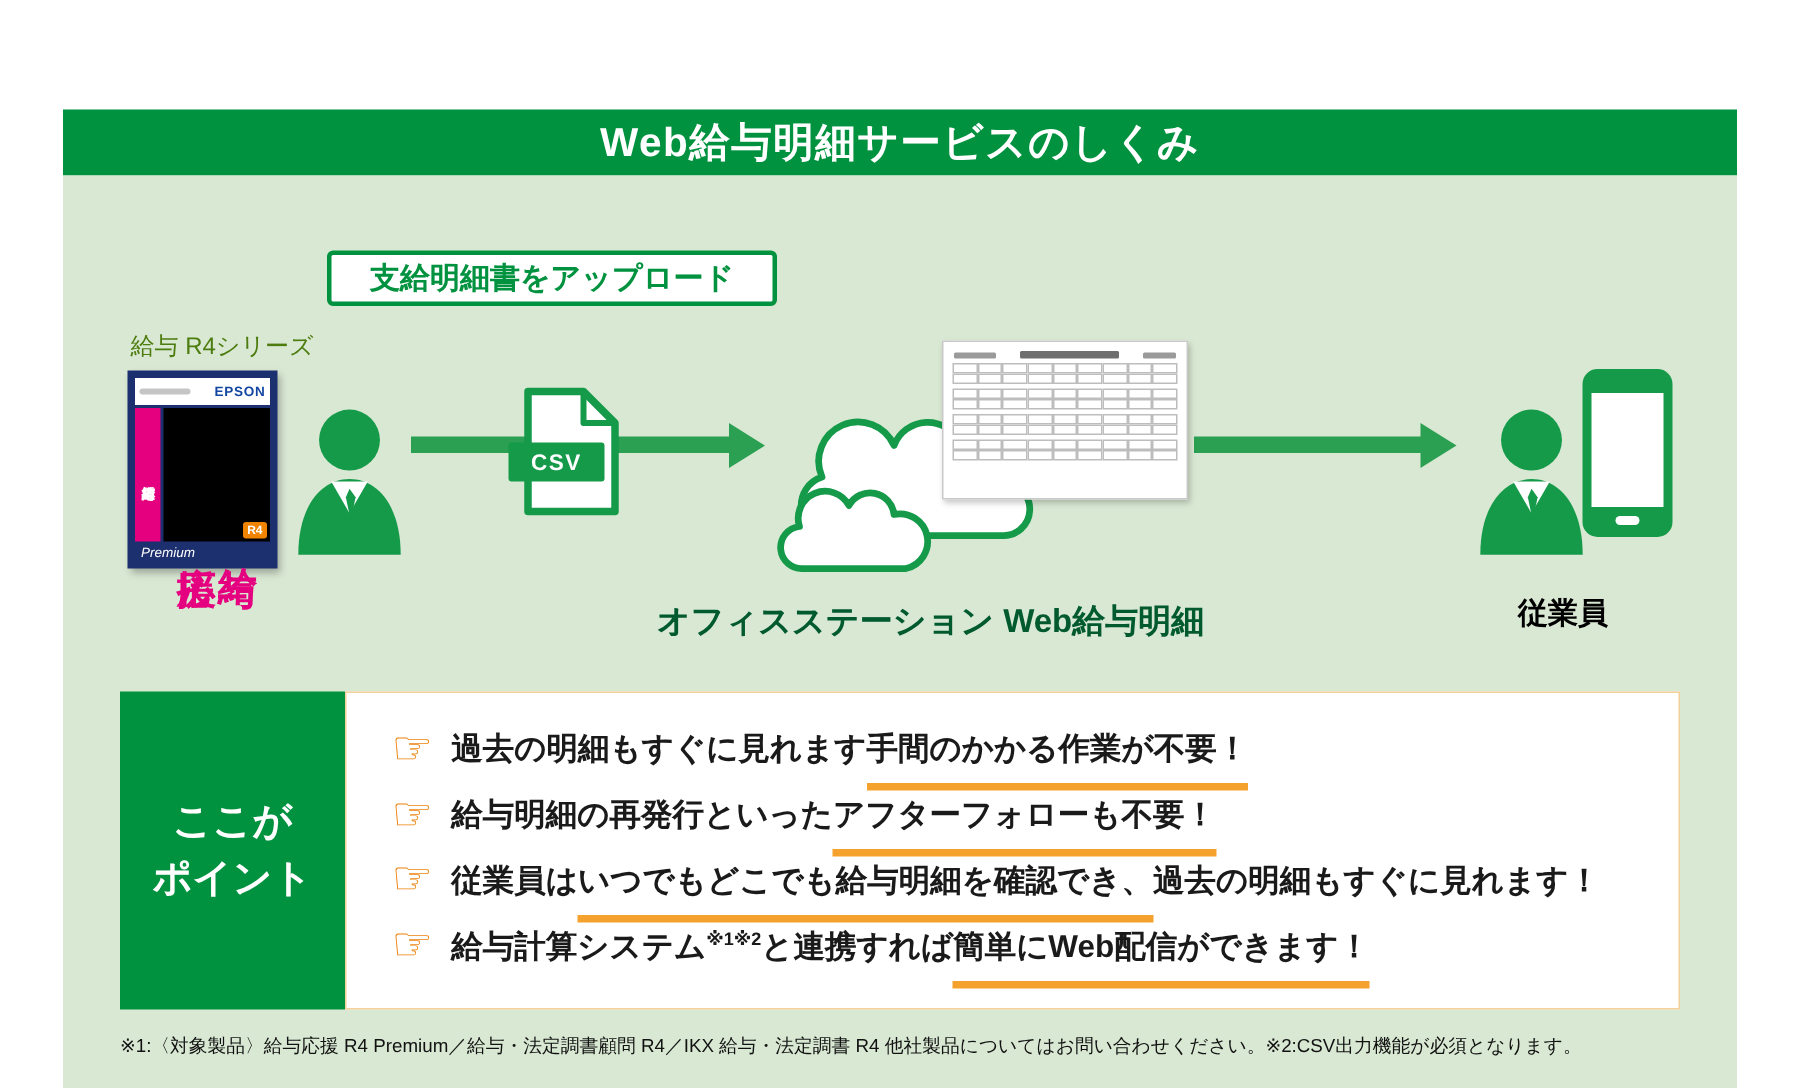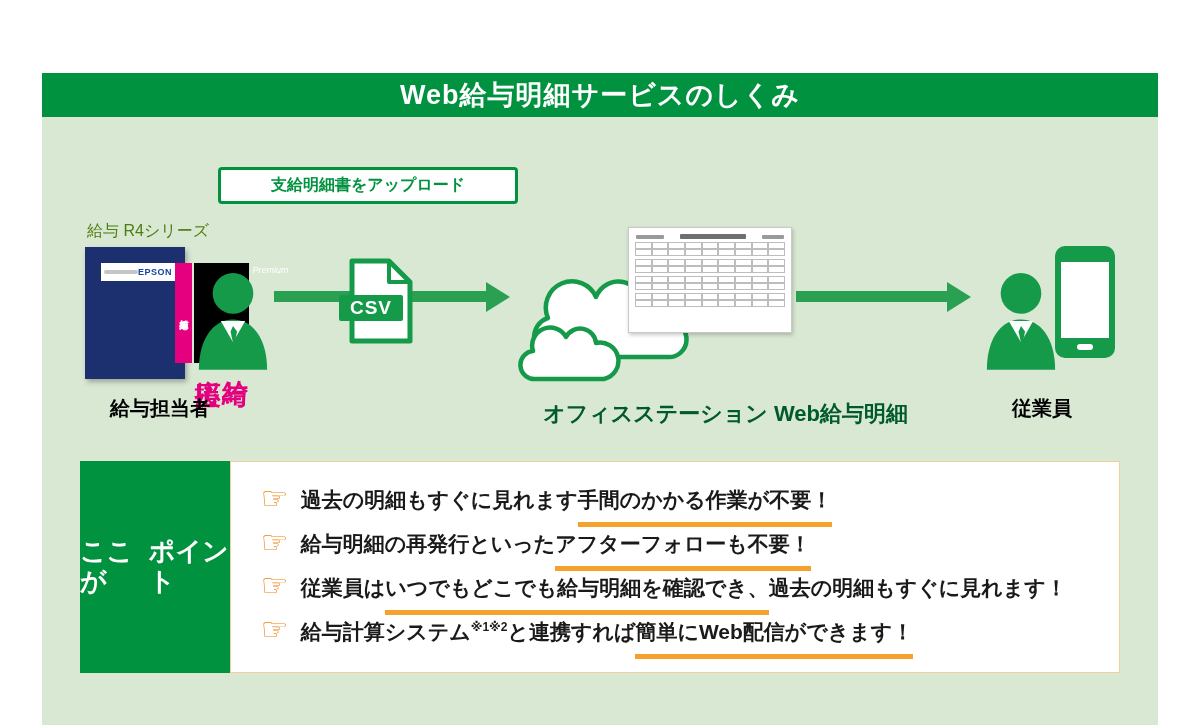--- a/index.html
+++ b/index.html
@@ -28,35 +28,35 @@
   .canvas {
     position:absolute; left:42px; top:72px; width:1116px; height:618px;
     background:var(--green-light,#d9e8d3);
   }
 
   
   .callout {
     position:absolute; height:37px; background:#fff;
     border:3px solid var(--green-dark,#00923f);
     color:var(--green-dark,#00923f);
-    font-size:16px; font-weight:bold; border-radius:4px;
+    font-size:20px; font-weight:bold; border-radius:4px;
     display:flex; align-items:center; justify-content:center;
   }
   .callout-upload { left:176px; top:50px; width:300px; }
   .callout-view   { left:583px; top:50px; width:489px; }
 
   
   .series-label {
     position:absolute; left:45px; top:104px;
     font-size:16px; color:#4d7c0f;
   }
   .product-box {
     position:absolute; left:43px; top:130px; width:100px; height:132px;
-    background:var(--navy,#1c2f6e); display:flex; 
-    box-shadow:2px 3px 5px rgba(0,0,0,.28); padding:16px;
+    background:var(--navy,#1c2f6e); display:flex; flex-direction:column;
+    box-shadow:2px 3px 5px rgba(0,0,0,.28); padding:5px;
   }
   .pb-top {
     height:18px; background:#fff; display:flex; align-items:center;
     justify-content:space-between; padding:0 3px; margin-bottom:2px;
   }
   .pb-top-bar { width:34px; height:4px; background:#c5c5c5; border-radius:2px; }
   .pb-brand { color:#1246a0; font-weight:bold; font-size:9px; letter-spacing:.5px; }
   .pb-main { flex:1; display:flex; gap:2px; }
   .pb-spine {
     width:17px; background:var(--magenta,#e4007f); color:#fff;
@@ -92,21 +92,21 @@
   .fill-w { fill:#ffffff; }
 
   
   .flow-label {
     position:absolute; text-align:center; color:#000;
     font-size:20px; font-weight:bold;
   }
   .payroll-label  { left:18px;  top:278px; width:200px; }
   .employee-label { left:938px; top:278px; width:124px; }
   .service-label {
-    position:absolute; left:396px; top:282px; width:470px; text-align:right;
+    position:absolute; left:396px; top:282px; width:470px; text-align:left;
     font-size:22px; font-weight:bold; color:var(--green-text-dark,#005a2e);
   }
 
   
   .arrow {
     position:absolute; height:11px; background:var(--green-arrow,#2ba052);
     z-index:1;
   }
   .arrow::after {
     content:""; position:absolute; right:-23px; top:50%;
@@ -117,21 +117,21 @@
   .arrow-1 { left:232px; top:174px; width:213px; }
   .arrow-2 { left:754px; top:174px; width:152px; }
 
   
   .csv-file { position:absolute; left:306px; top:140px; width:66px; height:88px; z-index:3; }
   .csv-file svg { width:100%; height:100%; display:block; }
   .stroke-g { stroke:var(--green-icon,#159a4a); }
   .csv-band {
     position:absolute; left:-9px; top:38px; width:64px; height:26px;
     background:var(--green-icon,#159a4a); color:#fff;
-    font-size:19px; font-weight:bold; letter-spacing:1px;
+    font-size:15px; font-weight:bold; letter-spacing:1px;
     display:flex; align-items:center; justify-content:center;
     border-radius:2px;
   }
 
   
   .clouds { position:absolute; left:476px; top:150px; width:185px; height:128px; z-index:2; }
   .clouds svg { width:100%; height:100%; display:block; }
   .cloud { fill:#fff; stroke:var(--green-icon,#159a4a); stroke-width:4.5; stroke-linejoin:round; }
 
   
@@ -159,21 +159,21 @@
   .phone svg { width:100%; height:100%; display:block; }
 
   
   .points {
     position:absolute; left:38px; top:344px; width:1040px; height:212px;
     display:flex;
   }
   .points-heading {
     width:150px; background:var(--green-dark,#00923f); color:#fff;
     font-size:26px; font-weight:bold;
-    display:flex; flex-direction:row; align-items:center; justify-content:center;
+    display:flex; flex-direction:column; align-items:center; justify-content:center;
     gap:8px; line-height:1.15; flex:none;
   }
   .points-list {
     flex:1; background:#fff; border:1px solid #f3cf9a;
     display:flex; flex-direction:column; justify-content:space-evenly;
     padding:10px 16px 12px 30px;
   }
   .point-row { display:flex; align-items:center; }
   .hand {
     color:var(--orange-hand,#ee8512); font-size:31px; line-height:1;
@@ -225,21 +225,20 @@
     </div>
 
     <div class="person person-payroll">
       <svg class="person-svg" viewBox="0 0 96 120">
         <circle class="fill-g" cx="48" cy="26" r="25"></circle>
         <path class="fill-g" d="M6,120 C6,80 25,58 48,58 C71,58 90,80 90,120 Z"></path>
         <path class="fill-w" d="M33,60 L48,86 L63,60 Z"></path>
         <path class="fill-g" d="M48,66 L53,73 L49,92 L45,73 Z"></path>
       </svg>
     </div>
-    <div class="flow-label payroll-label">給与担当者</div>
 
     <div class="arrow arrow-1"></div>
 
     <div class="csv-file">
       <svg viewBox="0 0 66 88">
         <path d="M4,4 H41 L62,25 V84 H4 Z" fill="#ffffff" class="stroke-g" stroke-width="5" stroke-linejoin="round"></path>
         <path d="M41,4 V25 H62" fill="none" class="stroke-g" stroke-width="4" stroke-linejoin="round"></path>
       </svg>
       <div class="csv-band">CSV</div>
     </div>
@@ -381,18 +380,19 @@
             <span class="hand">☞</span>
             <span class="point-text"><span class="seg-plain">従業員は</span><span class="seg-highlight">いつでもどこでも給与明細を確認でき、</span><span class="seg-plain">過去の明細もすぐに見れます！</span></span>
           </div>
           <div class="point-row">
             <span class="hand">☞</span>
             <span class="point-text"><span class="seg-plain">給与計算システム</span><sup class="seg-sup">※1※2</sup><span class="seg-plain">と連携すれば</span><span class="seg-highlight">簡単にWeb配信ができます！</span></span>
           </div>
         </div>
     </div>
 
+    <div class="footnote">※1:〈対象製品〉給与応援 R4 Premium／給与・法定調書顧問 R4／IKX 給与・法定調書 R4 他社製品についてはお問い合わせください。※2:CSV出力機能が必須となります。</div>
 
   </div>
 
   <div class="bottom-strip"></div>
 
 </div>
 
 </body></html>

